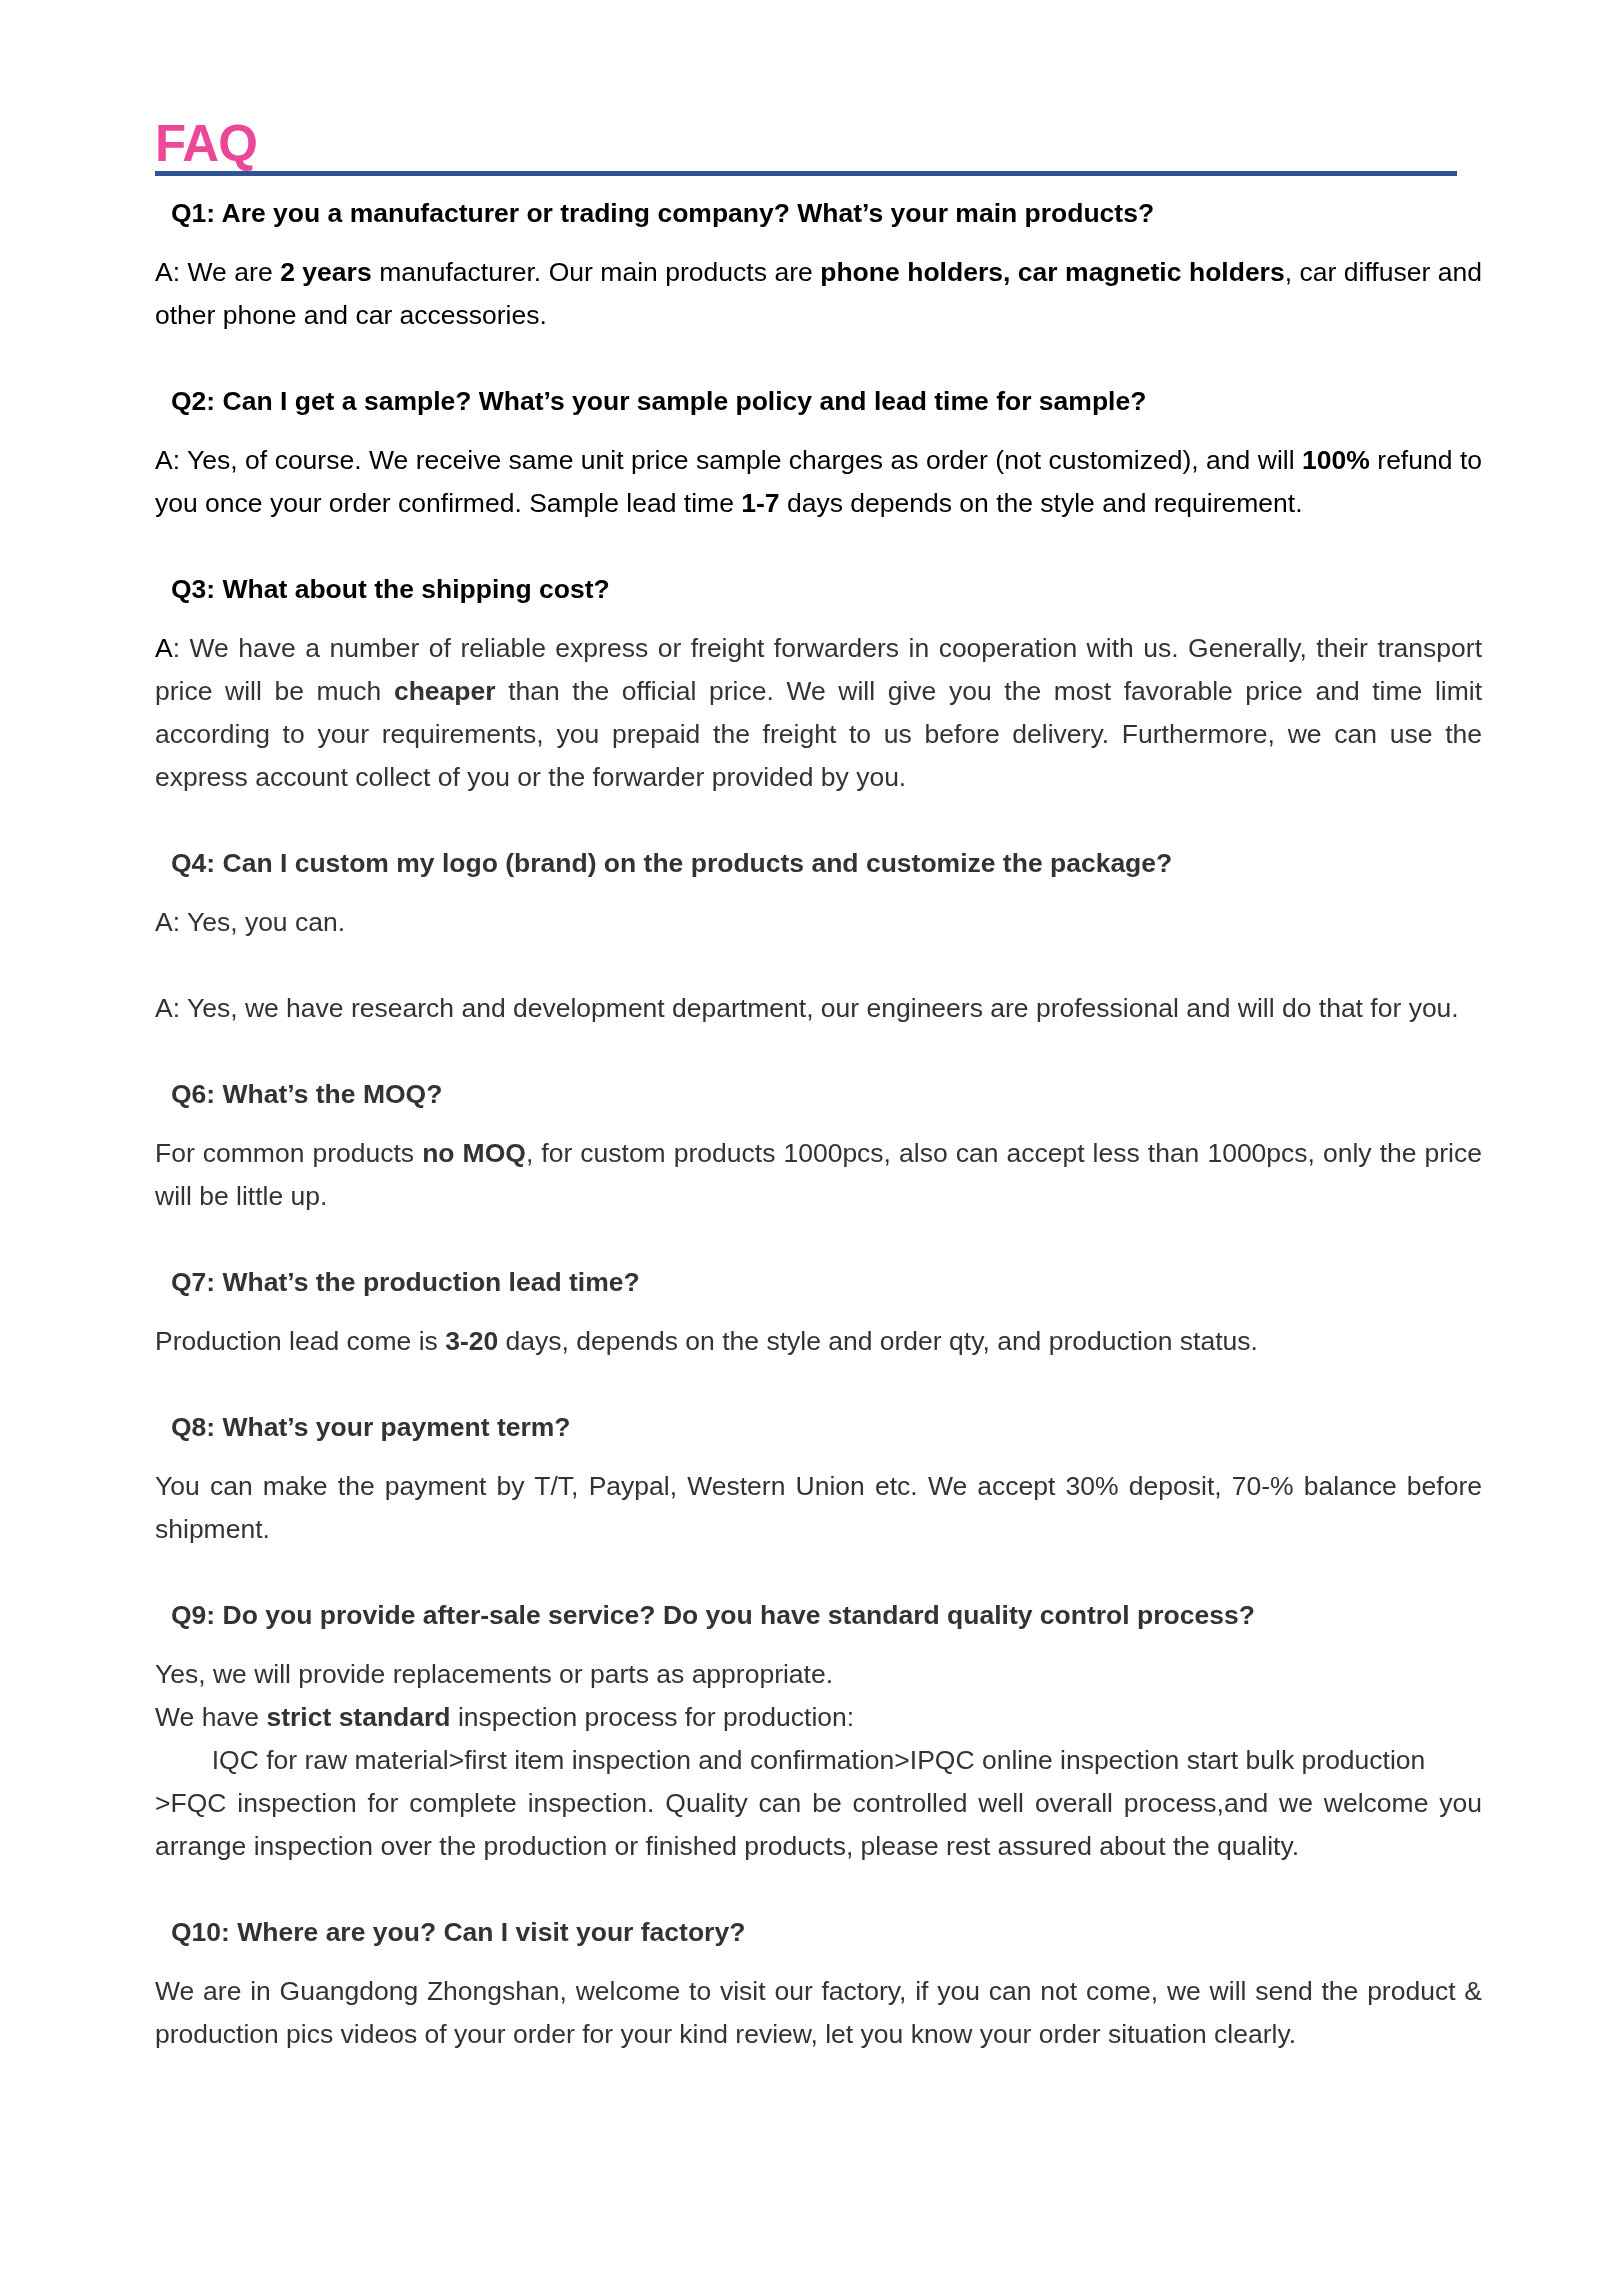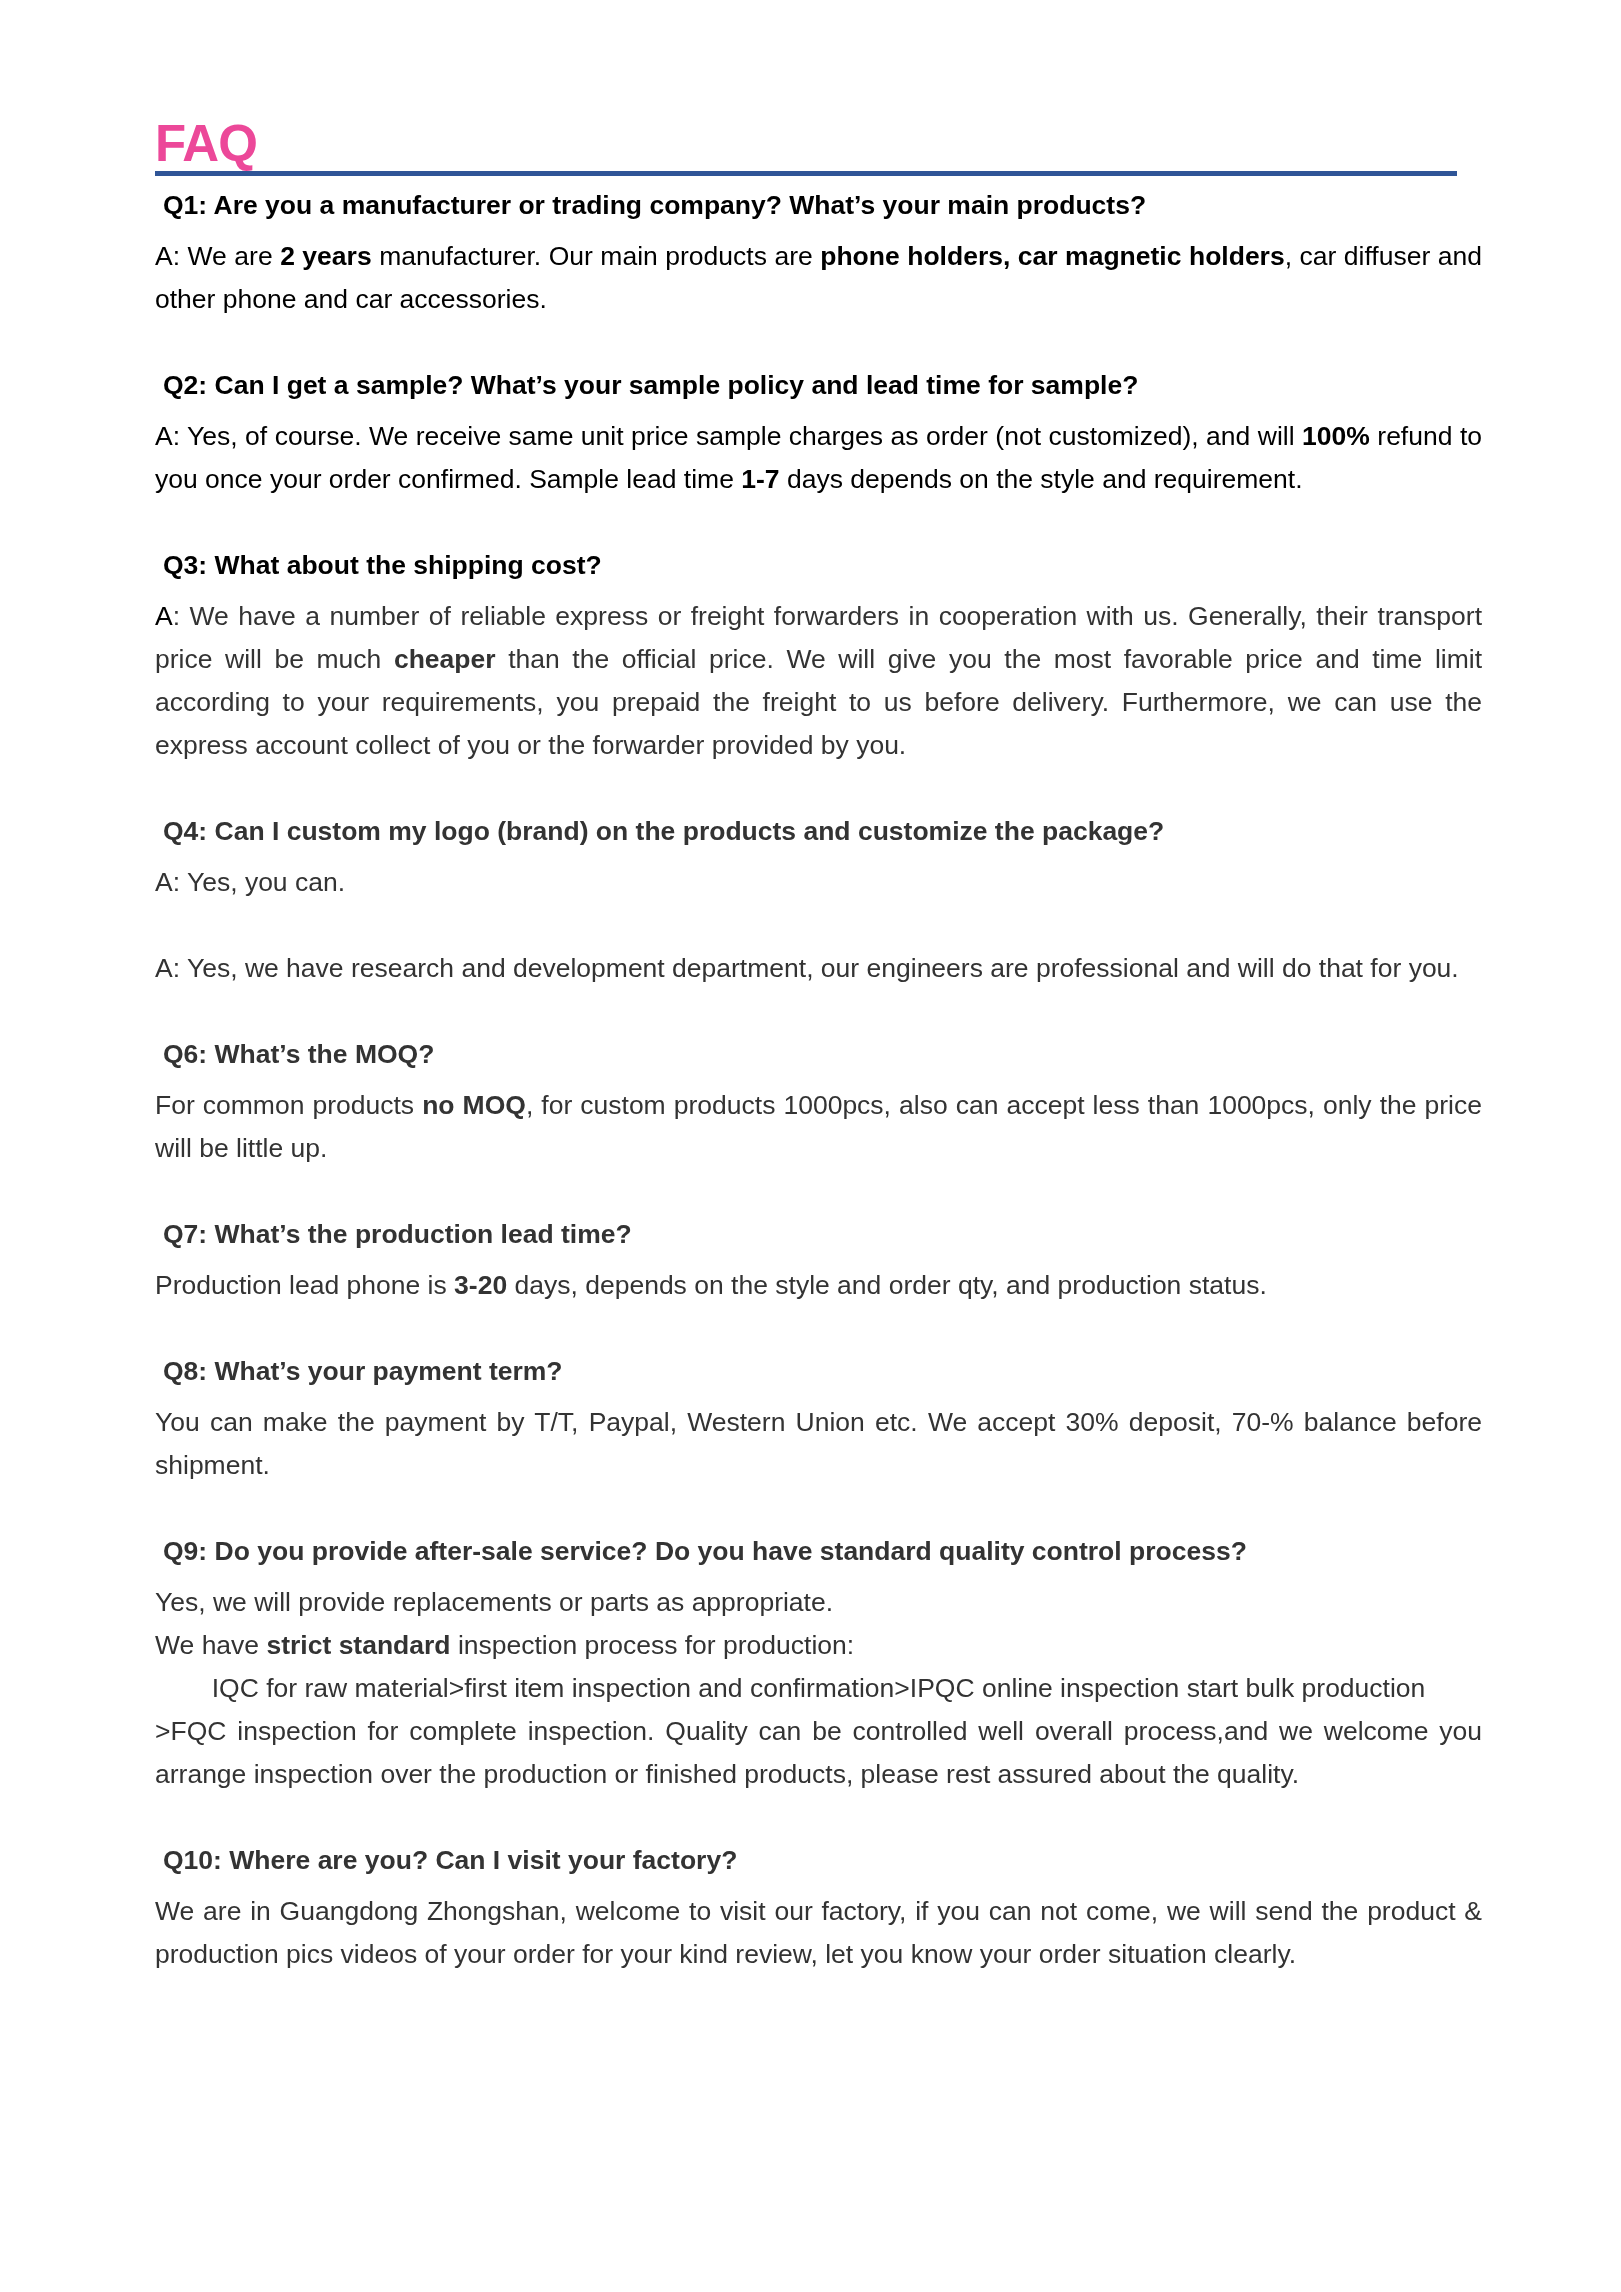--- a/index.html
+++ b/index.html
@@ -28,21 +28,21 @@
     width: 1302px;
     height: 4.9px;
     background: #2f5597;
     margin-top: 0px;
     margin-bottom: 4.9px;
   }
   .faq-item { margin: 0 0 43px 0; }
   .faq-item:last-child { margin-bottom: 0; }
   .q {
     font-weight: bold;
-    margin: 8px;
+    margin: 16px;
     text-align: justify;
   }
   .a {
     margin: 0;
     text-align: justify;
   }
   .dark { color: #000000; }
   .a b, .q b { font-weight: bold; }
   .a b { color: inherit; }
 </style>
@@ -92,21 +92,21 @@
     <div class="faq-item">
       <p class="q">Q6: What’s the MOQ?</p>
       <p class="a">
         <span>For common products </span><b>no MOQ</b><span>, for custom products 1000pcs, also can accept less than 1000pcs, only the price will be little up.</span>
       </p>
     </div>
 
     <div class="faq-item">
       <p class="q">Q7: What’s the production lead time?</p>
       <p class="a">
-        <span>Production lead phone is </span><b>3-20</b><span> days, depends on the style and order qty, and production status.</span>
+        <span>Production lead come is </span><b>3-20</b><span> days, depends on the style and order qty, and production status.</span>
       </p>
     </div>
 
     <div class="faq-item">
       <p class="q">Q8: What’s your payment term?</p>
       <p class="a">
         <span>You can make the payment by T/T, Paypal, Western Union etc. We accept 30% deposit, 70-% balance before shipment.</span>
       </p>
     </div>
 

